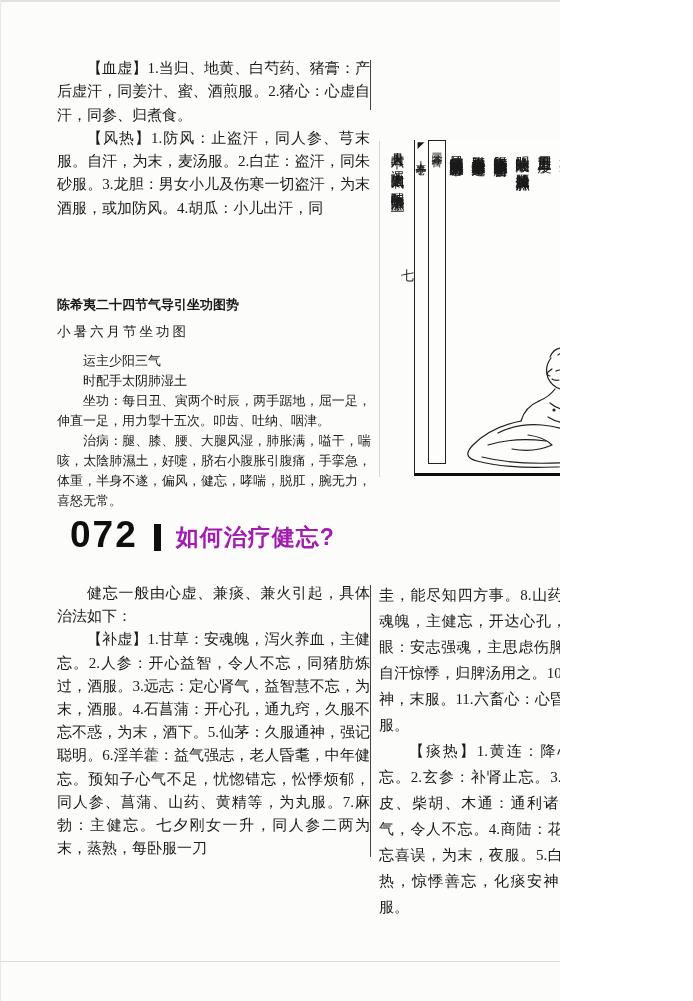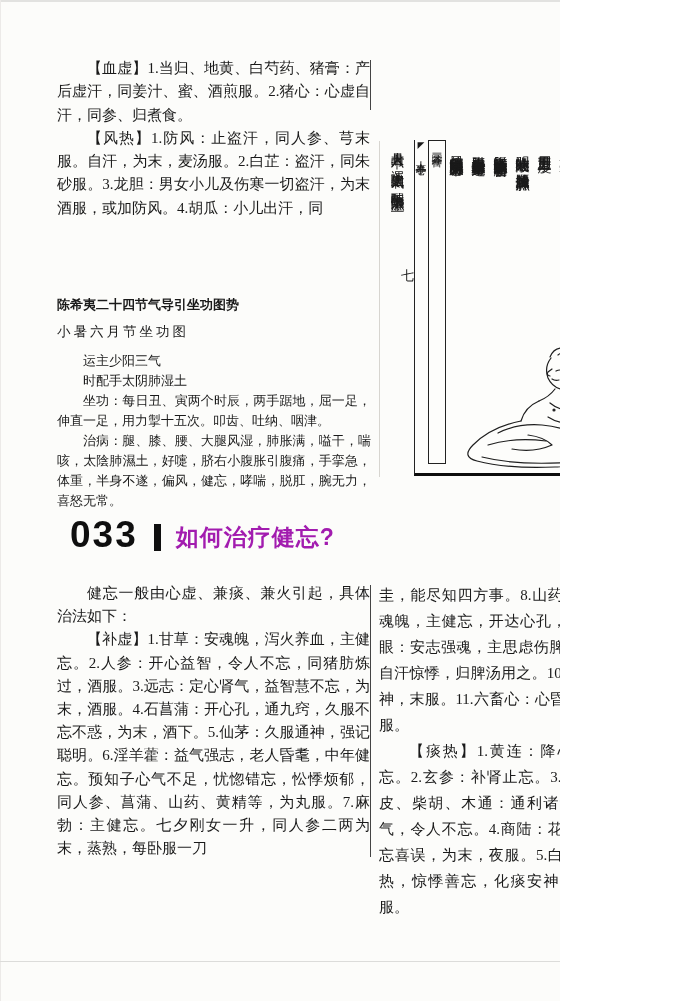--- a/index.html
+++ b/index.html
@@ -151,21 +151,21 @@
         <path d="M60,92 q20,-10 44,-8 q22,2 34,10"></path>
         <path d="M50,104 q26,-8 58,-4"></path>
         <path d="M90,94 q16,2 24,10 q-18,8 -40,4"></path>
         <path d="M128,96 q12,6 8,14"></path>
         <path d="M44,116 q40,10 104,4"></path>
       </g>
     </svg>
   </div>
 
   <div class="sec-head">
-    <span class="sec-num">033</span>
+    <span class="sec-num">072</span>
     <span class="sec-bar"></span>
     <span class="sec-title">如何治疗健忘?</span>
   </div>
 
   <div class="tcol" style="left:57px; top:582px; width:313px; line-height:23.2px;">
     <p class="ind">健忘一般由心虚、兼痰、兼火引起，具体治法如下：</p>
     <p class="ind">【补虚】1.甘草：安魂魄，泻火养血，主健忘。2.人参：开心益智，令人不忘，同猪肪炼过，酒服。3.远志：定心肾气，益智慧不忘，为末，酒服。4.石菖蒲：开心孔，通九窍，久服不忘不惑，为末，酒下。5.仙茅：久服通神，强记聪明。6.淫羊藿：益气强志，老人昏耄，中年健忘。预知子心气不足，忧惚错忘，忪悸烦郁，同人参、菖蒲、山药、黄精等，为丸服。7.麻勃：主健忘。七夕刚女一升，同人参二两为末，蒸熟，每卧服一刀</p>
   </div>
   <div class="col-divider" style="left:370px; top:585px; height:272px;"></div>
   <div class="tcol" style="left:379px; top:582px; width:278px; line-height:26px;">

